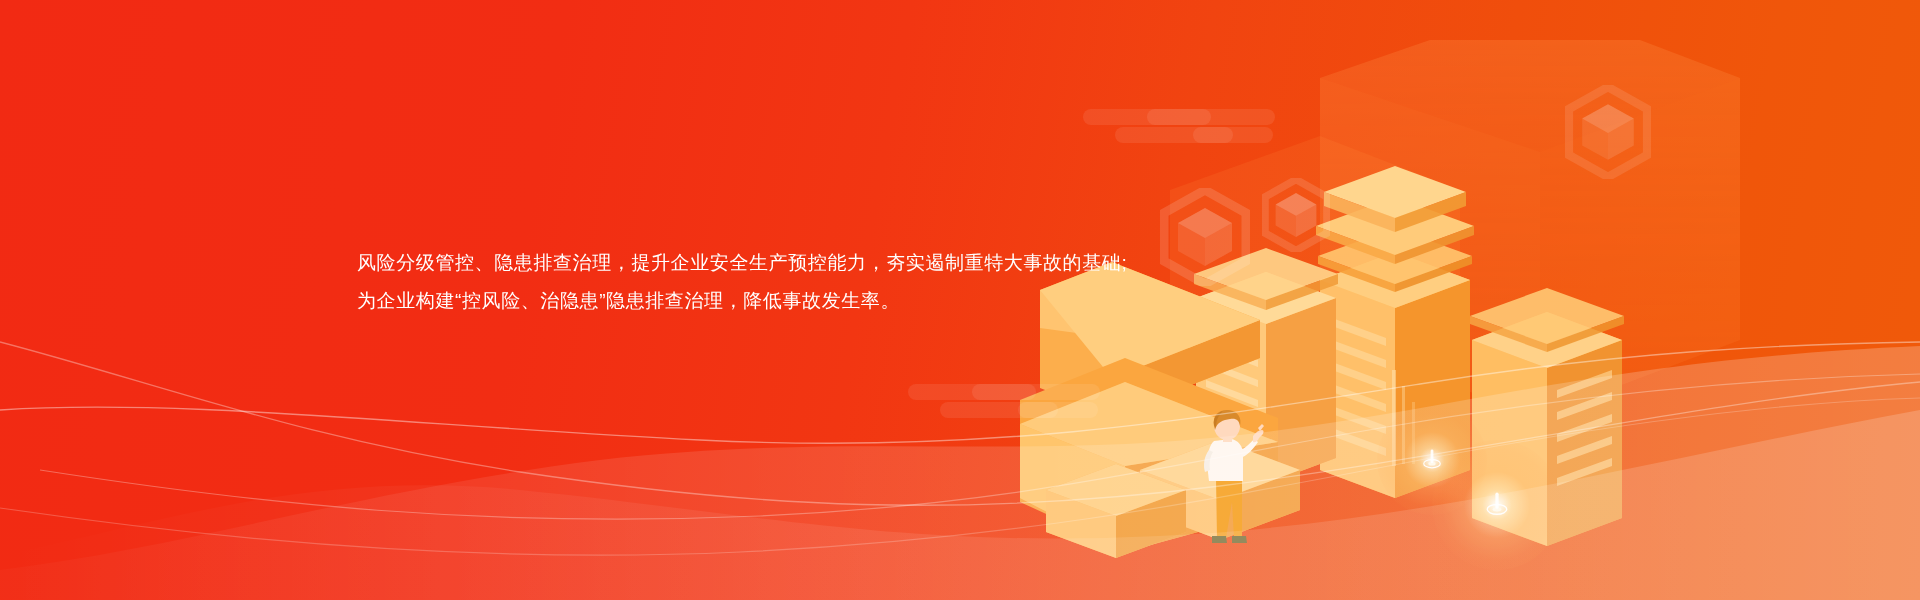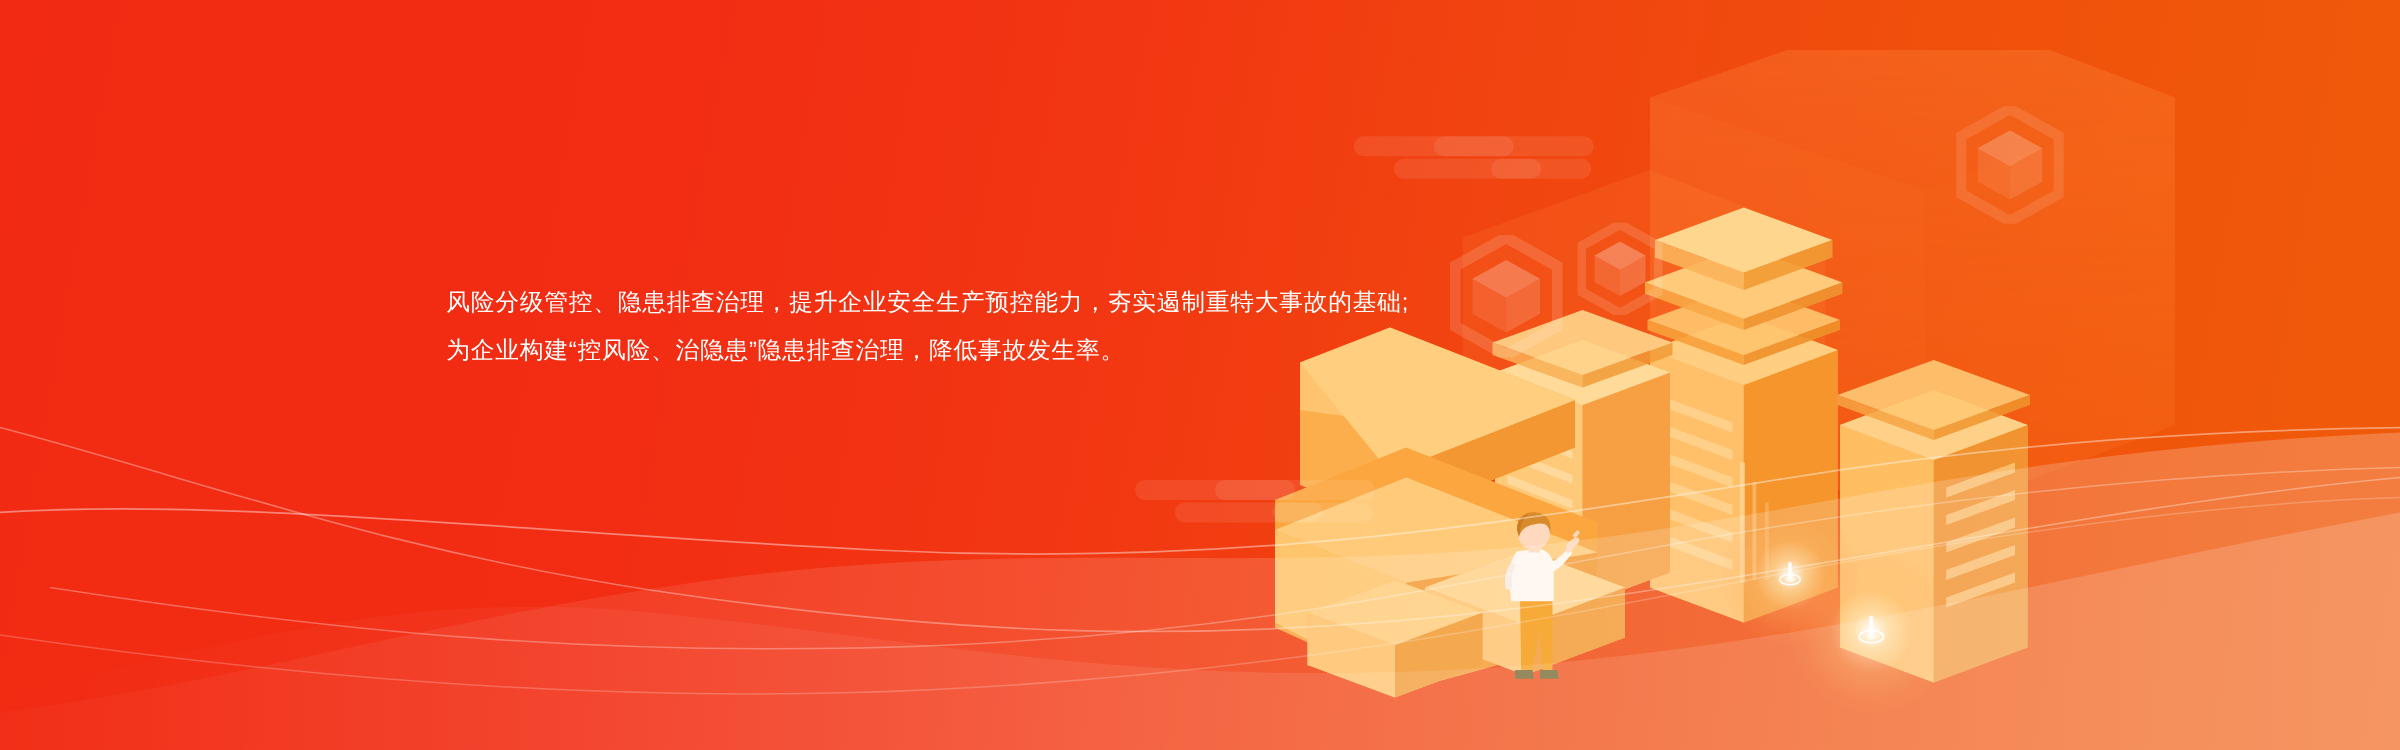--- a/index.html
+++ b/index.html
@@ -79,21 +79,21 @@
   .title {
     font-size:44px;
     font-weight:bold;
     color:#ffffff;
     letter-spacing:8px;
     line-height:1.15;
     white-space:nowrap;
     text-shadow:0 1px 2px rgba(150,20,0,0.12);
   }
   .desc {
-    margin-top:12px;
+    margin-top:32px;
     font-size:19px;
     color:#ffffff;
     line-height:2.0;
     letter-spacing:0.6px;
     font-weight:400;
   }
   .desc p { white-space:nowrap; }
 </style>
 </head>
 <body>

